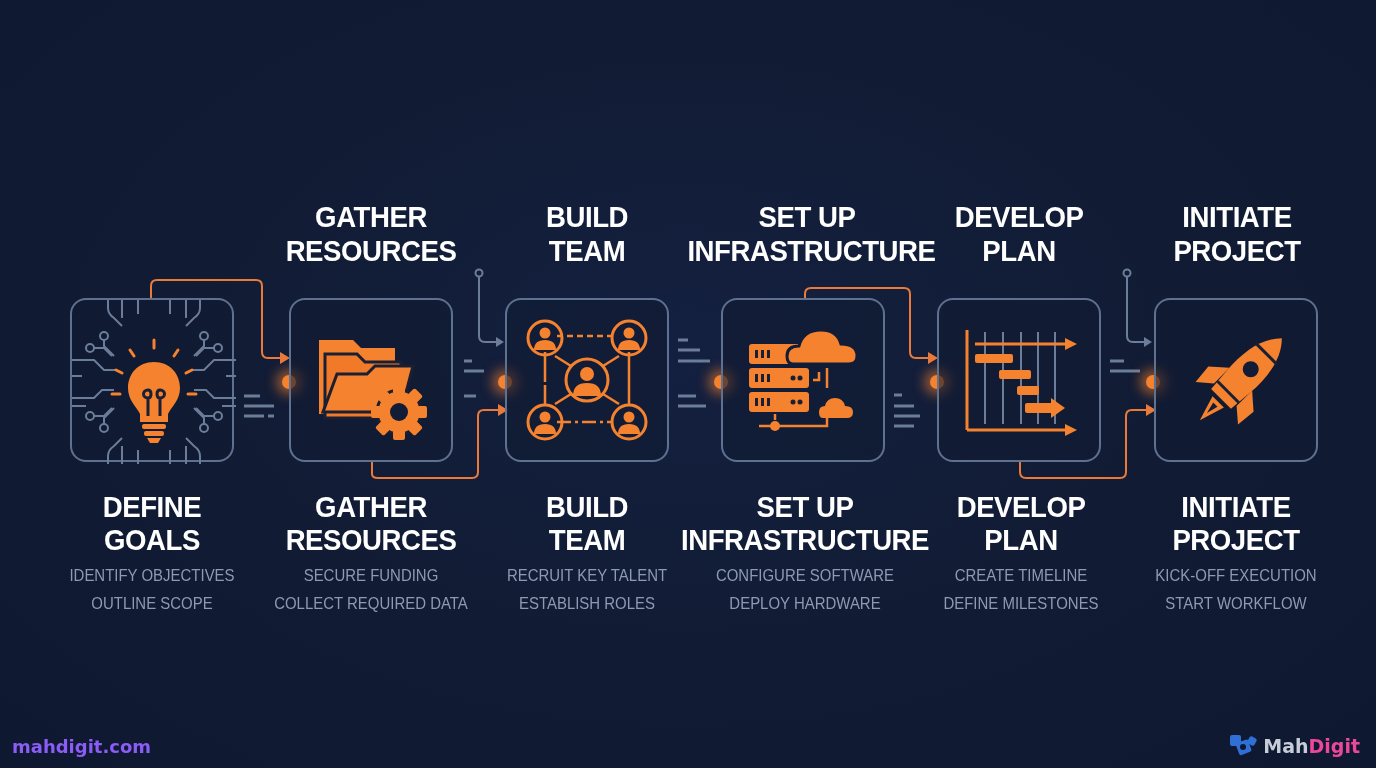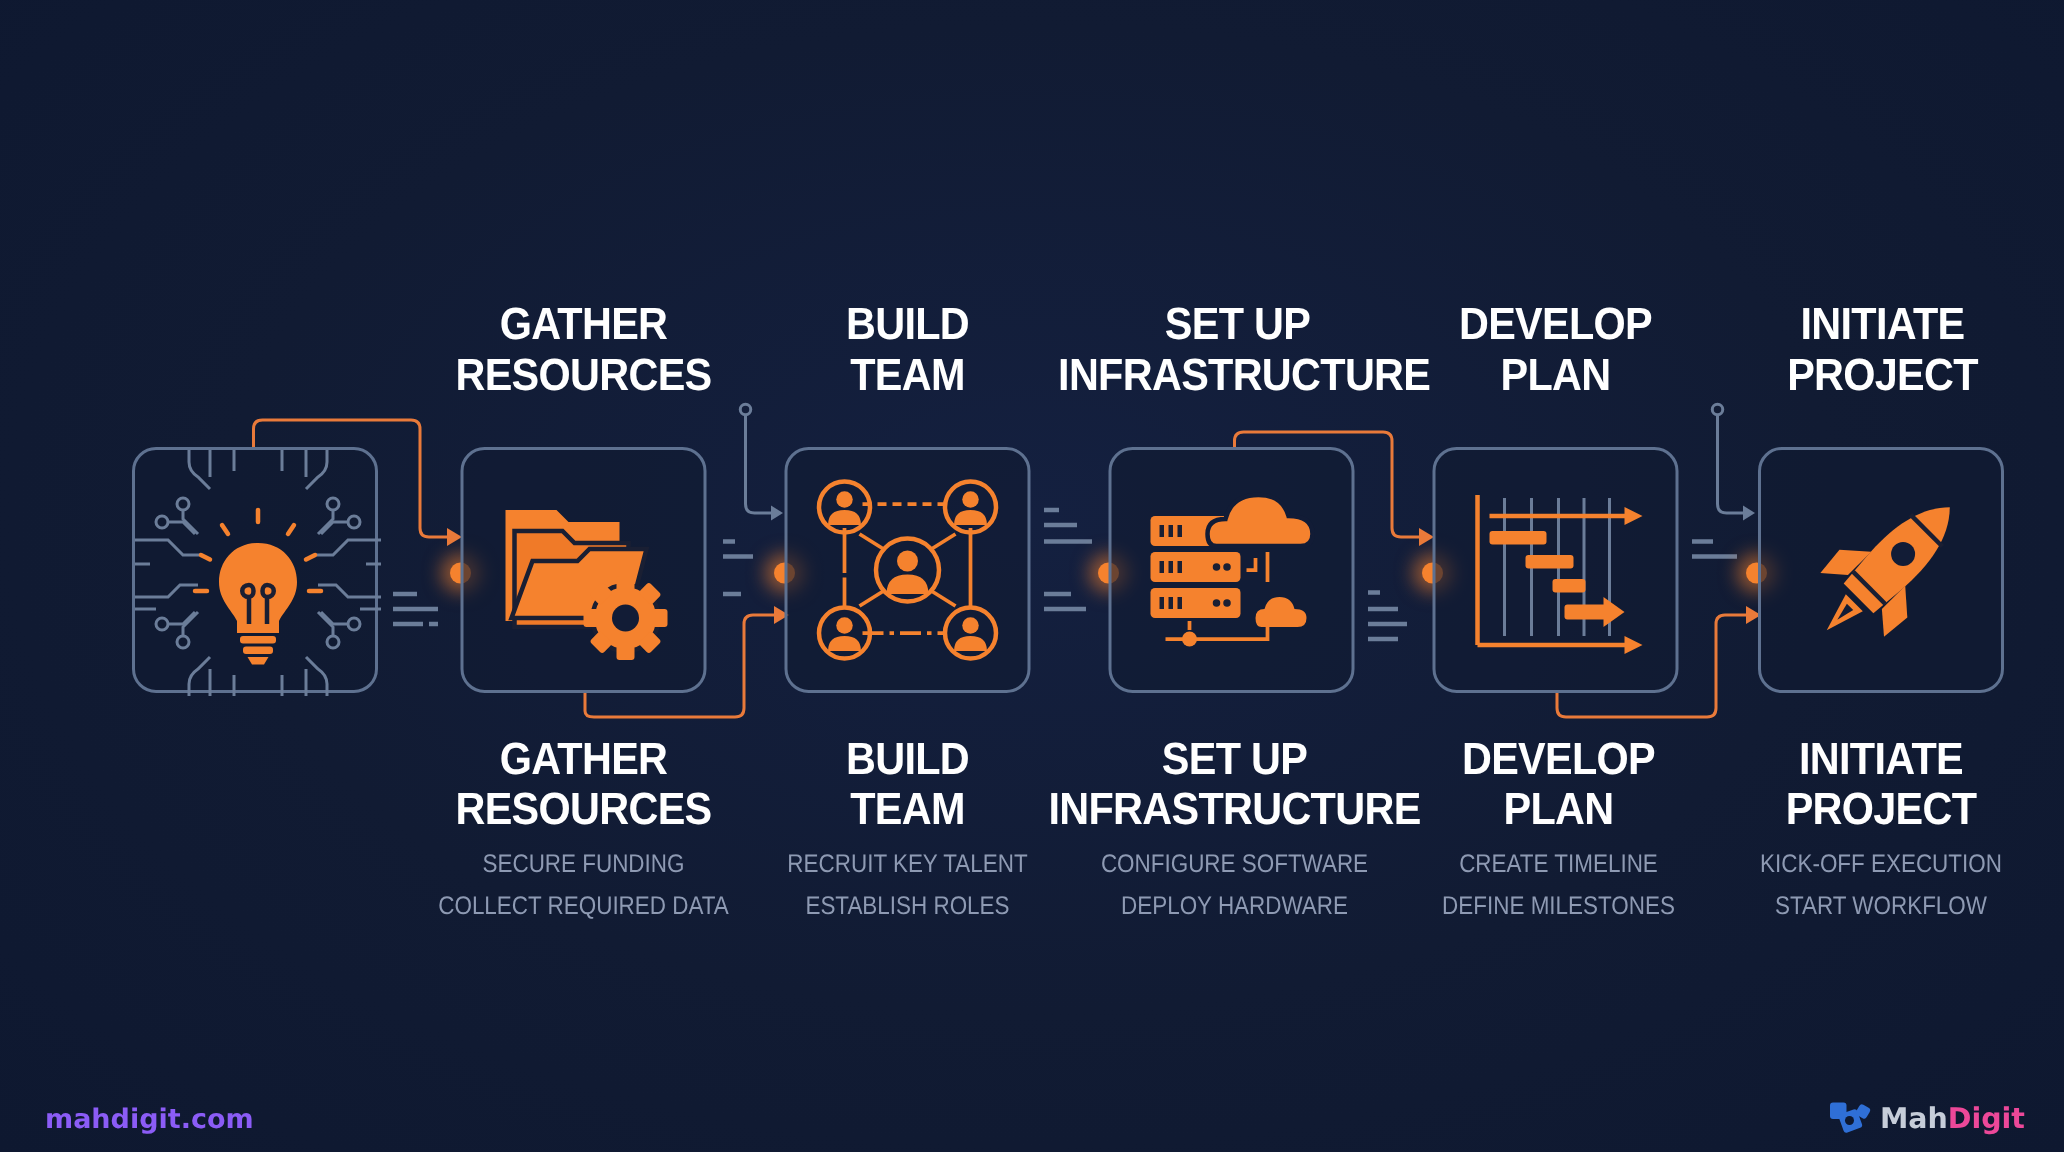--- a/index.html
+++ b/index.html
@@ -3,21 +3,21 @@
 <meta charset="utf-8">
 <style>
   * { box-sizing: border-box; margin: 0; padding: 0; }
   html, body { width: 1376px; height: 768px; overflow: hidden; }
   body {
     background: radial-gradient(ellipse at 50% 45%, #142040 0%, #111b33 55%, #0e1830 100%);
     font-family: "Liberation Sans", sans-serif;
     position: relative;
     color: #fff;
   }
-  .stage { position: absolute; inset: 0; margin-left: 18px; }
+  .stage { position: absolute; inset: 0; }
   .top-title {
     position: absolute;
     top: 200px;
     width: 260px;
     margin-left: -130px;
     text-align: center;
     font-weight: 700;
     font-size: 30px;
     line-height: 34px;
     letter-spacing: -0.5px;
@@ -71,21 +71,21 @@
   .footer-left {
     position: absolute;
     left: 12px; top: 736px;
     font-family: "DejaVu Sans", sans-serif;
     font-weight: 700;
     font-size: 18px;
     color: #8b5cf6;
   }
   .footer-right {
     position: absolute;
-    right: 26px; top: 733px;
+    right: 16px; top: 733px;
     display: flex; align-items: center; gap: 4px;
     font-family: "DejaVu Sans", sans-serif;
     font-weight: 700;
     font-size: 19px;
   }
   .brand-a { color: #c6cdd9; }
   .brand-b { color: #ec4899; }
 </style>
 </head>
 <body>
@@ -381,20 +381,30 @@
         <circle cx="0" cy="-18" r="8" fill="#121c36"></circle>
         <line x1="-15" y1="14" x2="15" y2="14" stroke="#1a1f33" stroke-width="3"></line>
         <path d="M-16 -4 L-32 10 L-30 30 L-16 18 Z" fill="#f5822e"></path>
         <path d="M16 -4 L32 10 L30 30 L16 18 Z" fill="#f5822e"></path>
         <path d="M-8 28 L0 54 L8 28 Z" fill="#f5822e"></path>
         <path d="M-3 32 L0 44 L3 32 Z" fill="#121c36"></path>
       </g>
     </svg>
   </div>
 
+  <div class="bot-block" style="left:152px">
+    <div class="bot-title">
+        <span>DEFINE</span>
+        <span>GOALS</span>
+      </div>
+    <div class="bot-sub">
+        <span>IDENTIFY OBJECTIVES</span>
+        <span>OUTLINE SCOPE</span>
+      </div>
+  </div>
   <div class="bot-block" style="left:371px">
     <div class="bot-title">
         <span>GATHER</span>
         <span>RESOURCES</span>
       </div>
     <div class="bot-sub">
         <span>SECURE FUNDING</span>
         <span>COLLECT REQUIRED DATA</span>
       </div>
   </div>

